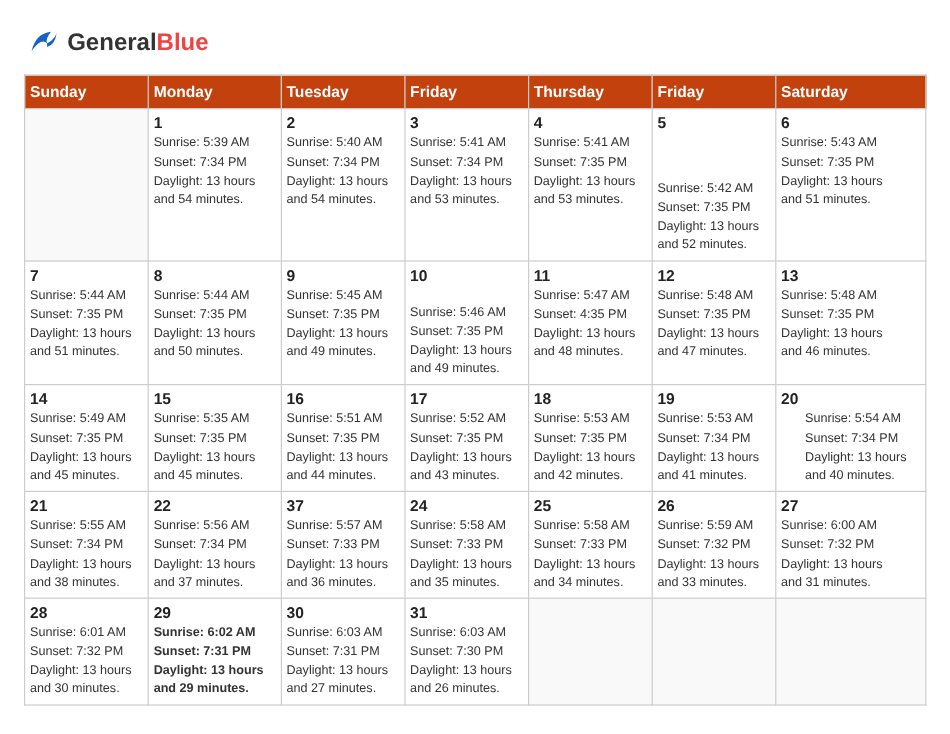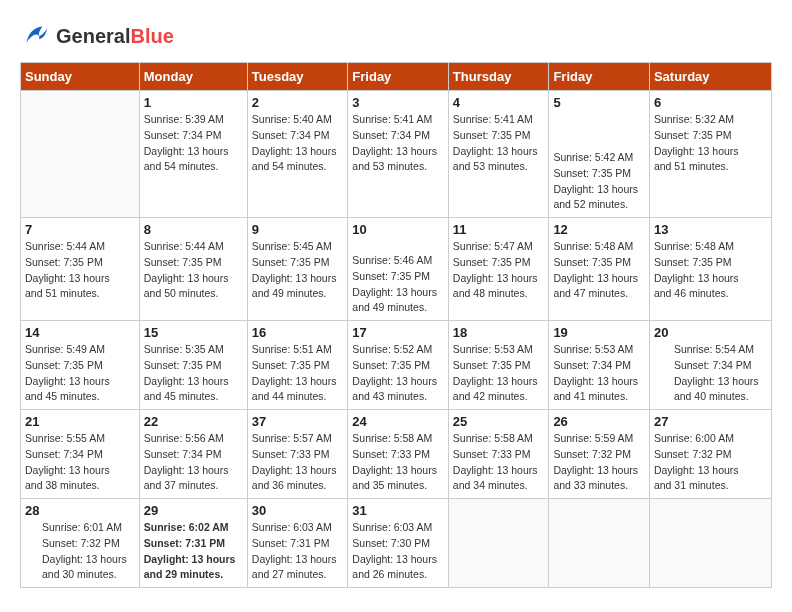--- a/index.html
+++ b/index.html
@@ -138,21 +138,21 @@
         </td>
         <td>
           <div class="day-number">5</div>
           <div class="day-info" style="white-space: pre-line; margin-top: 40px;">Sunrise: 5:42 AM
 Sunset: 7:35 PM
 Daylight: 13 hours
 and 52 minutes.</div>
         </td>
         <td>
           <div class="day-number">6</div>
-          <div class="day-info" style="white-space: pre-line;">Sunrise: 5:32 AM
+          <div class="day-info" style="white-space: pre-line;">Sunrise: 5:43 AM
 Sunset: 7:35 PM
 Daylight: 13 hours
 and 51 minutes.</div>
         </td>
       </tr>
       <tr>
         <td>
           <div class="day-number">7</div>
           <div class="day-info" style="white-space: pre-line;">Sunrise: 5:44 AM
 Sunset: 7:35 PM
@@ -176,21 +176,21 @@
         <td>
           <div class="day-number">10</div>
           <div class="day-info" style="white-space: pre-line; margin-top: 16px;">Sunrise: 5:46 AM
 Sunset: 7:35 PM
 Daylight: 13 hours
 and 49 minutes.</div>
         </td>
         <td>
           <div class="day-number">11</div>
           <div class="day-info" style="white-space: pre-line;">Sunrise: 5:47 AM
-Sunset: 7:35 PM
+Sunset: 4:35 PM
 Daylight: 13 hours
 and 48 minutes.</div>
         </td>
         <td>
           <div class="day-number">12</div>
           <div class="day-info" style="white-space: pre-line;">Sunrise: 5:48 AM
 Sunset: 7:35 PM
 Daylight: 13 hours
 and 47 minutes.</div>
         </td>
@@ -300,21 +300,21 @@
           <div class="day-number">27</div>
           <div class="day-info" style="white-space: pre-line;">Sunrise: 6:00 AM
 Sunset: 7:32 PM
 Daylight: 13 hours
 and 31 minutes.</div>
         </td>
       </tr>
       <tr>
         <td>
           <div class="day-number">28</div>
-          <div class="day-info" style="white-space: pre-line; margin-left: 17px;">Sunrise: 6:01 AM
+          <div class="day-info" style="white-space: pre-line;">Sunrise: 6:01 AM
 Sunset: 7:32 PM
 Daylight: 13 hours
 and 30 minutes.</div>
         </td>
         <td>
           <div class="day-number">29</div>
           <div class="day-info" style="white-space: pre-line; font-weight: bold;">Sunrise: 6:02 AM
 Sunset: 7:31 PM
 Daylight: 13 hours
 and 29 minutes.</div>

